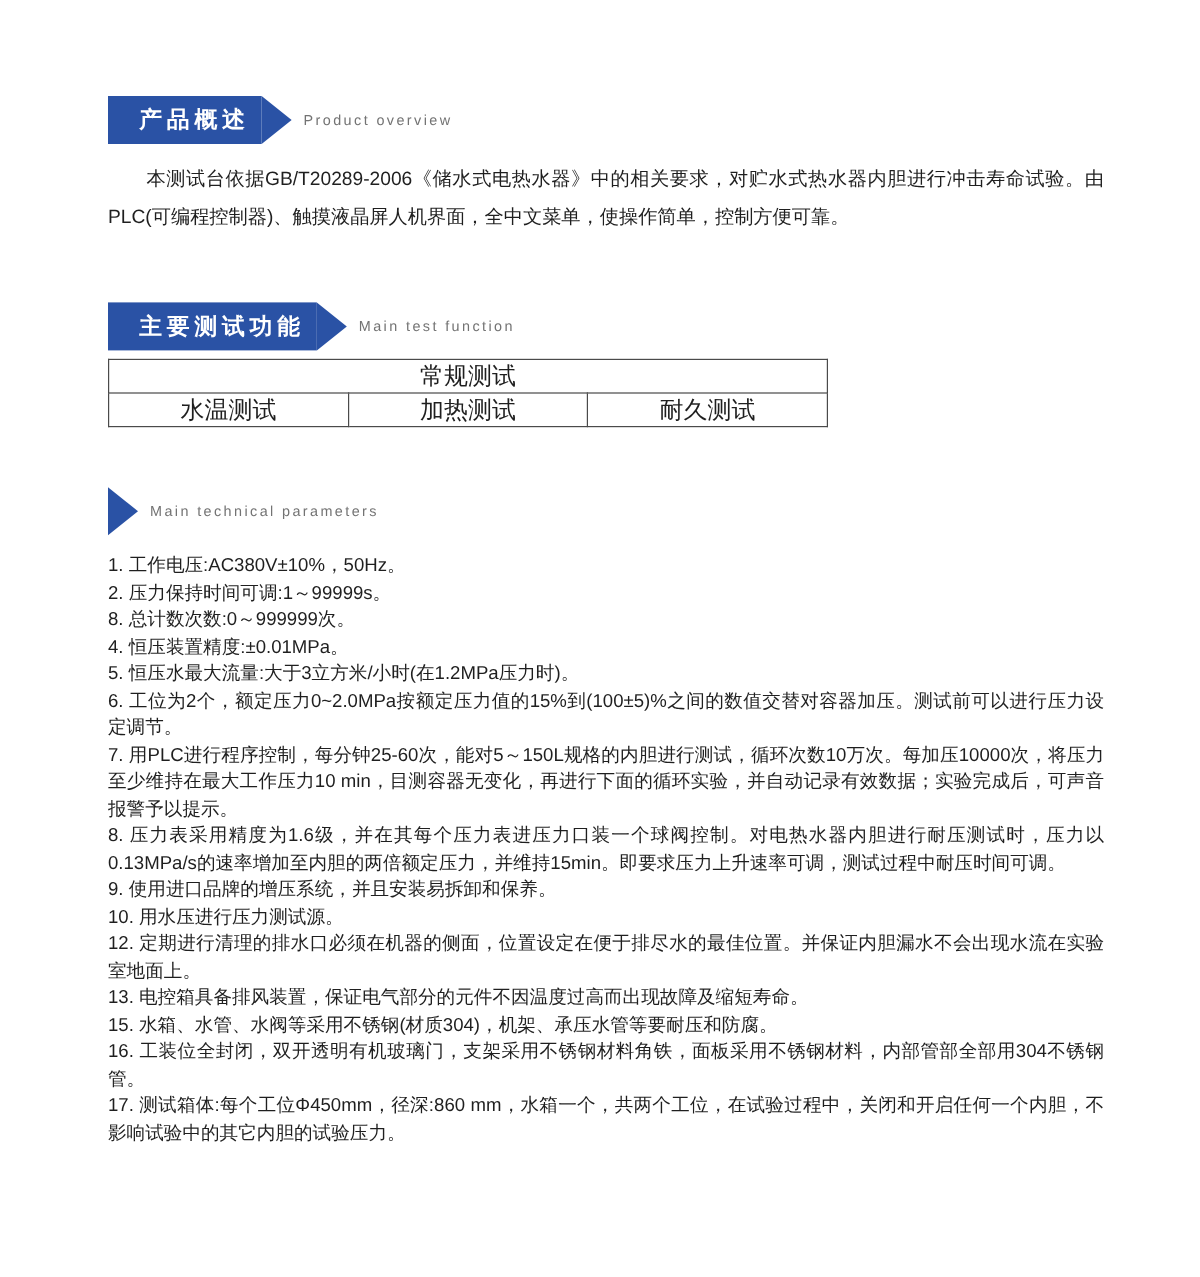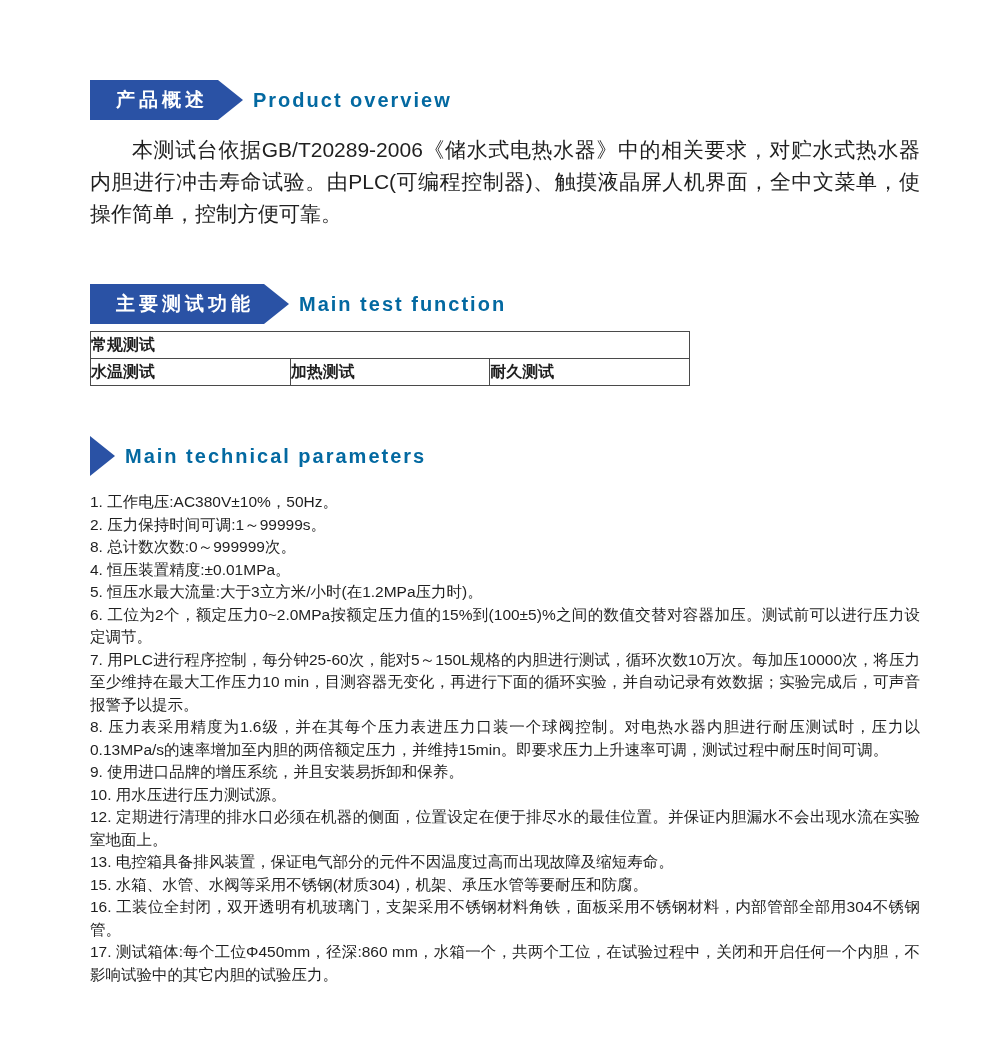--- a/index.html
+++ b/index.html
@@ -28,52 +28,52 @@
     justify-content: center;
   }
   .banner-arrow {
     width: 0; height: 0;
     border-top: 20px solid transparent;
     border-bottom: 20px solid transparent;
     border-left: 25px solid #2a52a5;
   }
   .banner-en {
     margin-left: 10px;
-    color: #0369a1;
-    font-size: 20px;
+    color: #737373;
+    font-size: 12px;
     letter-spacing: 2px;
     white-space: nowrap;
-    font-weight: bold;
   }
 
   
   .intro {
     margin: 14px 0 0 0;
-    font-size: 21px;
+    font-size: 16px;
     line-height: 32px;
     text-indent: 2em;
     text-align: justify;
   }
 
   
   .section-test  { margin-top: 54px; }
   .section-tech  { margin-top: 50px; }
 
   
   .test-table {
     margin-top: 7px;
     width: 600px;
     border-collapse: collapse;
     table-layout: fixed;
   }
   .test-table td {
     border: 1px solid #4a4a4a;
+    text-align: center;
     vertical-align: middle;
-    font-size: 16px;
-    font-weight: bold;
+    font-size: 20px;
+    font-weight: normal;
     height: 26px;
     padding: 0;
   }
 
   
   .params {
     margin-top: 15px;
     font-size: 15.5px;
     line-height: 22.5px;
     text-align: justify;

